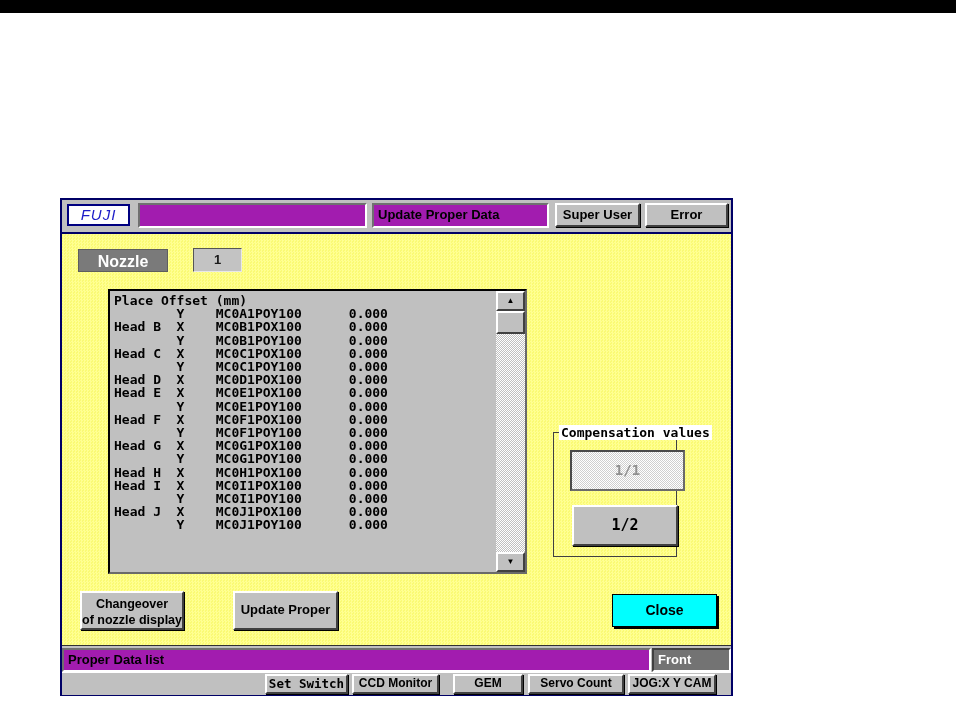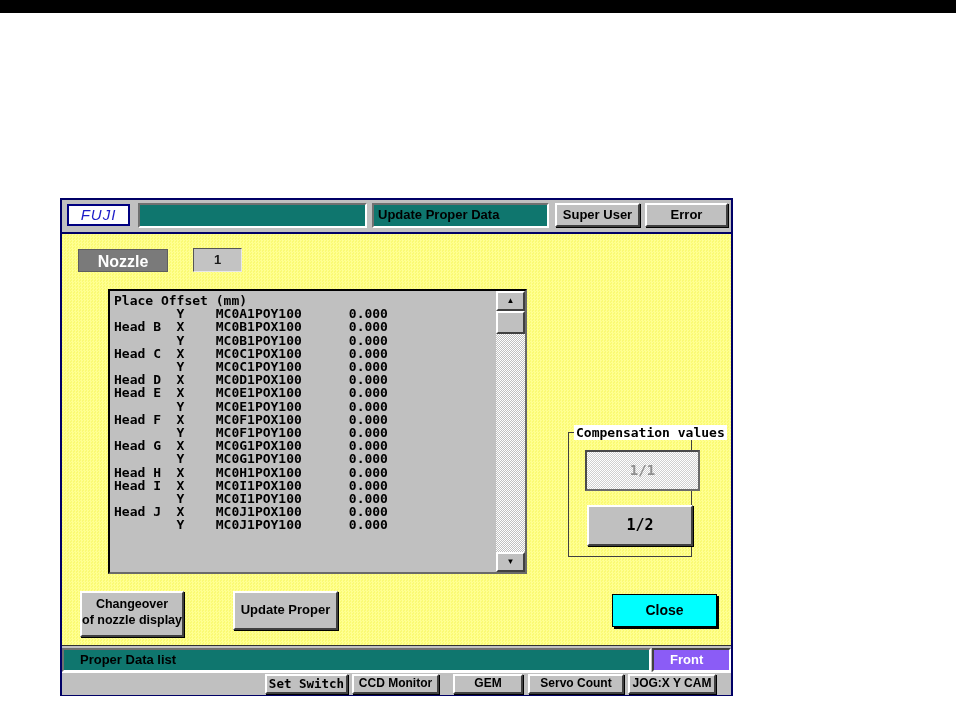--- a/index.html
+++ b/index.html
@@ -17,21 +17,21 @@
     border:2px solid #000066;background:#c0c0c0;
   }
   .header{left:0;top:0;width:669px;height:32px;background:#c0c0c0;border-bottom:2px solid #000066;}
   .fuji-logo{
     left:5px;top:4px;width:63px;height:22px;background:#ffffff;
     border:2px solid #000080;box-sizing:border-box;
     color:#1d1dc8;font-weight:normal;font-style:italic;font-size:15px;
     text-align:center;line-height:17px;letter-spacing:1px;
   }
   .sunken{
-    background:#0f766e;border:2px solid;border-color:#707070 #ffffff #ffffff #707070;
+    background:#a21caf;border:2px solid;border-color:#707070 #ffffff #ffffff #707070;
     box-sizing:border-box;
   }
   .hdr-field-empty{left:76px;top:3px;width:229px;height:25px;}
   .hdr-field-title{
     left:310px;top:3px;width:177px;height:25px;
     font-weight:bold;font-size:13px;line-height:20px;padding-left:4px;color:#000;
   }
   .btn{
     background:#c0c0c0;border:2px solid;border-color:#ffffff #404040 #404040 #ffffff;
     box-sizing:border-box;box-shadow:1px 1px 0 #000000;
@@ -76,21 +76,21 @@
     text-align:center;font-size:8px;line-height:15px;color:#000;
   }
   .sb-up{top:0;}
   .sb-down{bottom:0;}
   .sb-thumb{
     left:0;top:20px;width:29px;height:23px;background:#c0c0c0;
     border:2px solid;border-color:#ffffff #404040 #404040 #ffffff;box-sizing:border-box;
   }
 
   .comp-group{
-    left:506px;top:198px;width:124px;height:125px;
+    left:491px;top:198px;width:124px;height:125px;
     border:1px solid #404040;box-sizing:border-box;
   }
   .comp-label{
     position:absolute;left:5px;top:-8px;background:#ffffff;padding:0 2px;
     font-family:"DejaVu Sans Mono",monospace;font-weight:bold;font-size:13px;
     color:#000;white-space:nowrap;line-height:15px;
   }
   .btn-1-1{
     left:16px;top:17px;width:115px;height:41px;
     border:2px solid;border-color:#4a4a4a #6a6a6a #6a6a6a #4a4a4a;box-sizing:border-box;
@@ -98,42 +98,42 @@
     background-image:conic-gradient(#ffffff 25%,#cfcfcf 0 50%,#ffffff 0 75%,#cfcfcf 0);
     background-size:2px 2px;
     color:#8f8f8f;font-family:"DejaVu Sans Mono",monospace;font-weight:bold;
     font-size:14px;text-align:center;line-height:37px;
   }
   .btn-1-2{
     left:18px;top:72px;width:106px;height:41px;
     font-family:"DejaVu Sans Mono",monospace;font-size:15px;line-height:37px;
   }
   .btn-changeover{
-    left:18px;top:357px;width:104px;height:46px;
+    left:18px;top:357px;width:104px;height:39px;
     font-size:12.5px;line-height:1.3;padding-top:3px;
   }
   .btn-update-proper{
     left:171px;top:357px;width:105px;height:39px;
     font-size:13px;line-height:34px;
   }
   .btn-close{
     left:550px;top:360px;width:105px;height:33px;background:#00ffff;
     border:1px solid #000;box-shadow:2px 2px 0 #000;box-sizing:border-box;
     font-weight:bold;font-size:14px;text-align:center;line-height:31px;color:#000;
   }
 
   .statusbar{left:0;top:445px;width:669px;height:27px;background:#c0c0c0;border-top:1px solid #303030;}
   .status-field{
     left:0;top:2px;width:589px;height:24px;
-    font-weight:bold;font-size:13px;line-height:19px;padding-left:16px;color:#000;
+    font-weight:bold;font-size:13px;line-height:19px;padding-left:4px;color:#000;
   }
   .front-box{
-    left:590px;top:2px;width:79px;height:24px;background:#8b5cf6;
+    left:590px;top:2px;width:79px;height:24px;background:#737373;
     border:2px solid;border-color:#404040 #ffffff #ffffff #404040;box-sizing:border-box;
-    color:#ffffff;font-weight:bold;font-size:13px;line-height:19px;padding-left:16px;
+    color:#ffffff;font-weight:bold;font-size:13px;line-height:19px;padding-left:4px;
   }
   .toolbar{left:0;top:472px;width:669px;height:22px;background:#c0c0c0;border-top:1px solid #ffffff;}
   .tb-btn{top:1px;height:20px;font-size:12px;line-height:15px;}
   .tb-setswitch{left:203px;width:83px;font-family:"DejaVu Sans Mono",monospace;font-size:12.5px;}
   .tb-ccd{left:290px;width:87px;}
   .tb-gem{left:391px;width:70px;}
   .tb-servo{left:466px;width:96px;}
   .tb-jog{left:566px;width:88px;}
 </style>
 </head>

